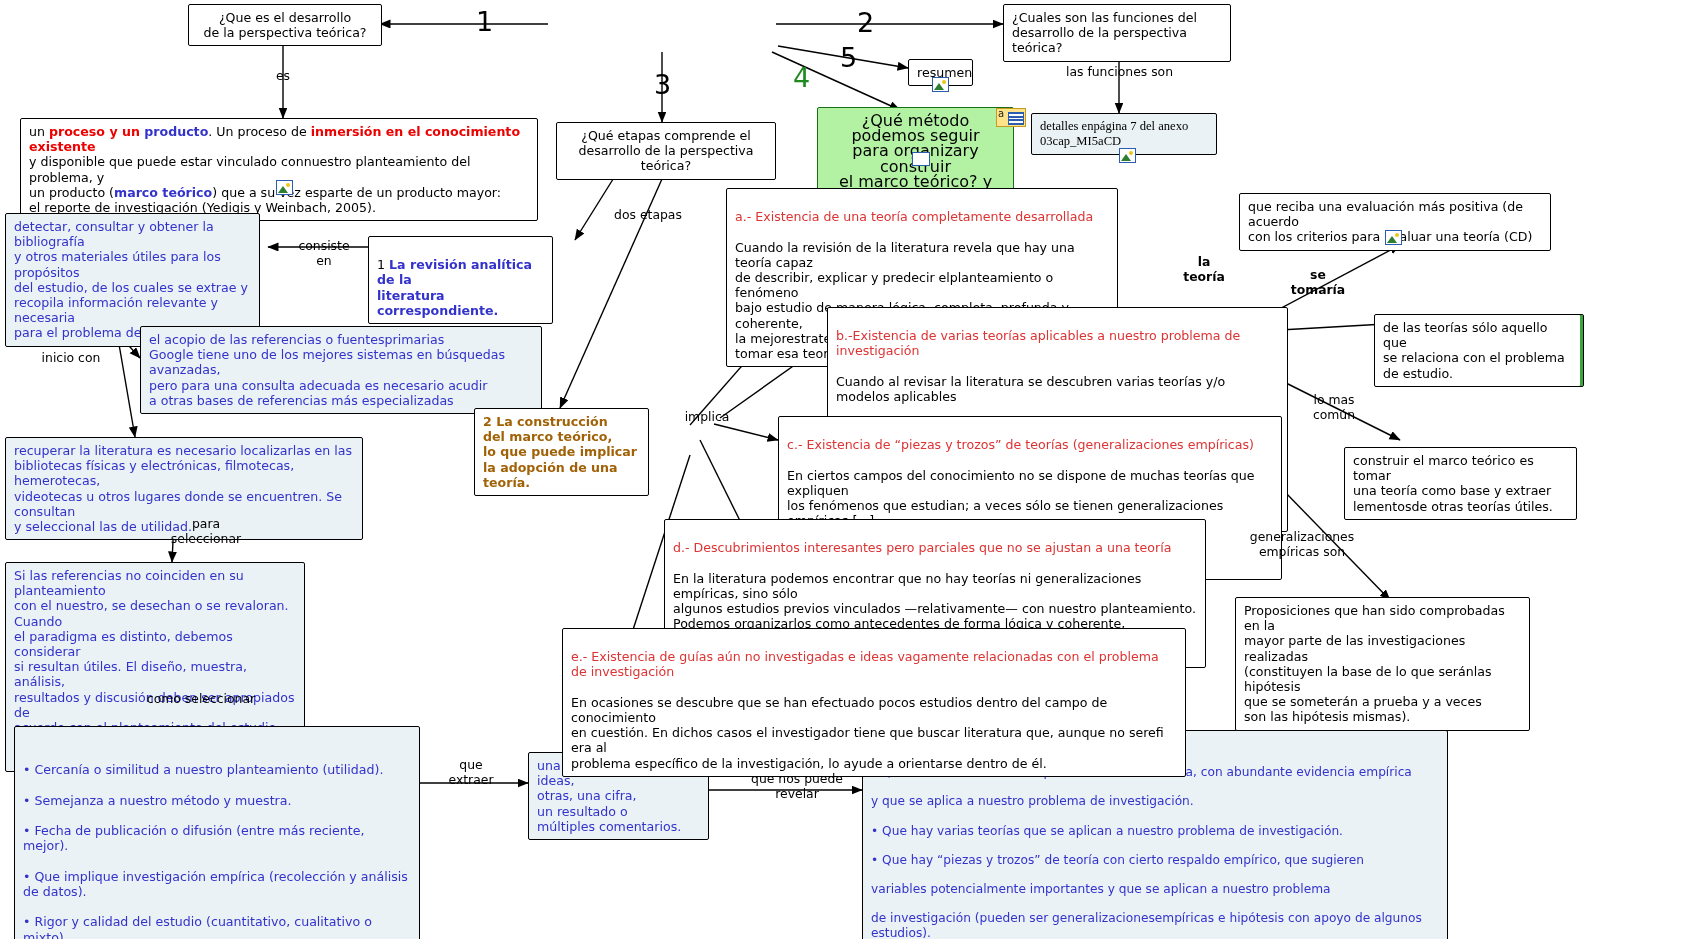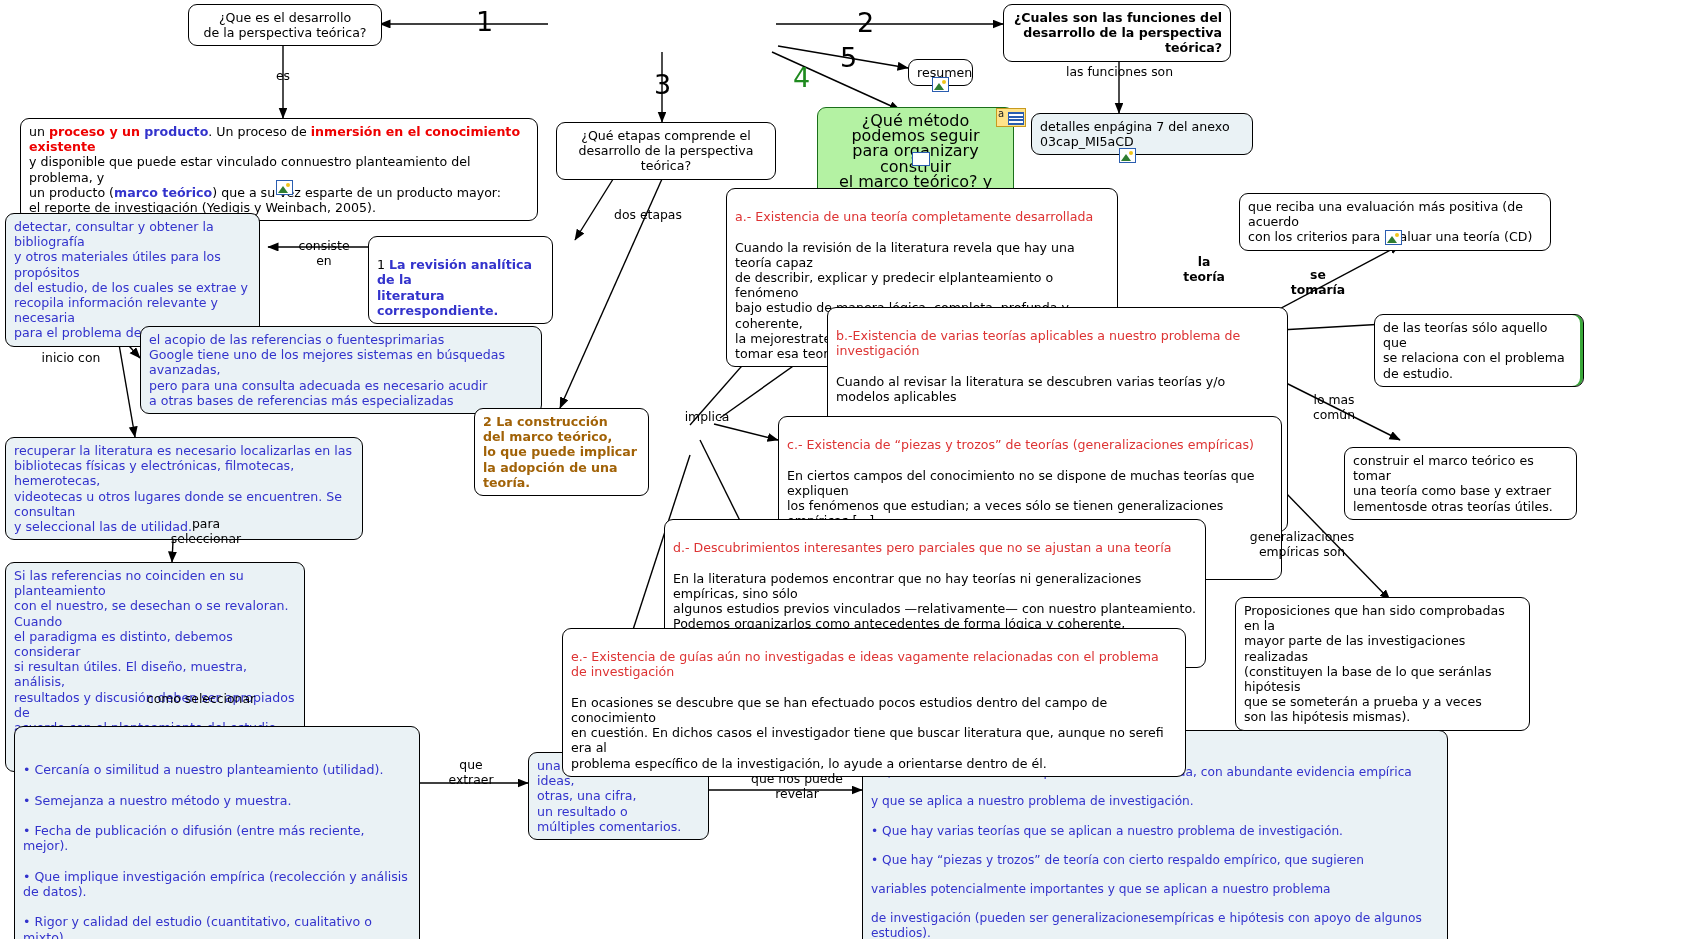--- a/index.html
+++ b/index.html
@@ -19,21 +19,21 @@
     position: absolute;
     left: 0; top: 0;
     width: 1700px;
     height: 939px;
     pointer-events: none;
   }
   .node {
     position: absolute;
     box-sizing: border-box;
     border: 1.4px solid #000000;
-    border-radius: 9px;
+    border-radius: 2px;
     background: #ffffff;
     padding: 5px 8px;
     font-size: 12.6px;
     line-height: 15.2px;
     color: #000000;
     white-space: pre-line;
   }
   .node.blue-fill  { background: #eaf2f5; }
   .node.green-fill { background: #b4f2a3; border-color:#1a6e1a; }
   .node.greenline  { border-left: 3px solid #39a839; background:#ffffff;}
@@ -168,36 +168,36 @@
       <path d="M1280,380 L1400,440" marker-end="url(#ah)"></path>
 
       <path d="M1283,490 L1390,600" marker-end="url(#ah)"></path>
     </g>
   </svg>
 
 
   <div class="node" style="left:188px; top:4px; width:194px; text-align:center;">¿Que es el desarrollo
 de la perspectiva teórica?</div>
 
-  <div class="node" style="left:1003px; top:4px; width:228px; text-align:right;font-weight:bold;">¿Cuales son las funciones del
+  <div class="node" style="left:1003px; top:4px; width:228px; text-align:left;">¿Cuales son las funciones del
 desarrollo de la perspectiva teórica?</div>
 
   <div class="node" style="left:908px; top:59px; width:65px; text-align:center;">resumen</div>
   <span class="icon-img" style="left:932px; top:77px;"></span>
 
   <div class="node green-fill" style="left:817px; top:107px; width:197px; text-align:center; font-size:16px;">¿Qué método podemos seguir
  para organizary construir
 el marco teórico? y temas finales</div>
   <span class="icon-note" style="left:996px; top:108px;">
     <span class="a">a</span>
     <span class="lines"></span>
   </span>
   <span class="icon-tree" style="left:912px; top:152px;"></span>
 
-  <div class="node blue-fill" style="left:1031px; top:113px; width:222px;">detalles enpágina 7 del anexo
+  <div class="node blue-fill" style="left:1031px; top:113px; width:186px;font-family:Liberation Serif, serif;">detalles enpágina 7 del anexo
 03cap_MI5aCD</div>
   <span class="icon-img" style="left:1119px; top:148px;"></span>
 
   <div class="node" style="left:20px; top:118px; width:518px; white-space:normal;">
     <span>un </span><span class="t-red b">proceso y un </span><span class="t-blue b">producto</span><span>. Un proceso de </span><span class="t-red b">inmersión en el conocimiento existente</span><br>
     <span>y disponible que puede estar vinculado connuestro planteamiento del problema, y</span><br>
     <span>un producto (</span><span class="t-blue b">marco teórico</span><span>) que a su vez esparte de un producto mayor:</span><br>
     <span>el reporte de investigación (Yedigis y Weinbach, 2005).</span>
   </div>
   <span class="icon-img" style="left:276px; top:180px;"></span>

